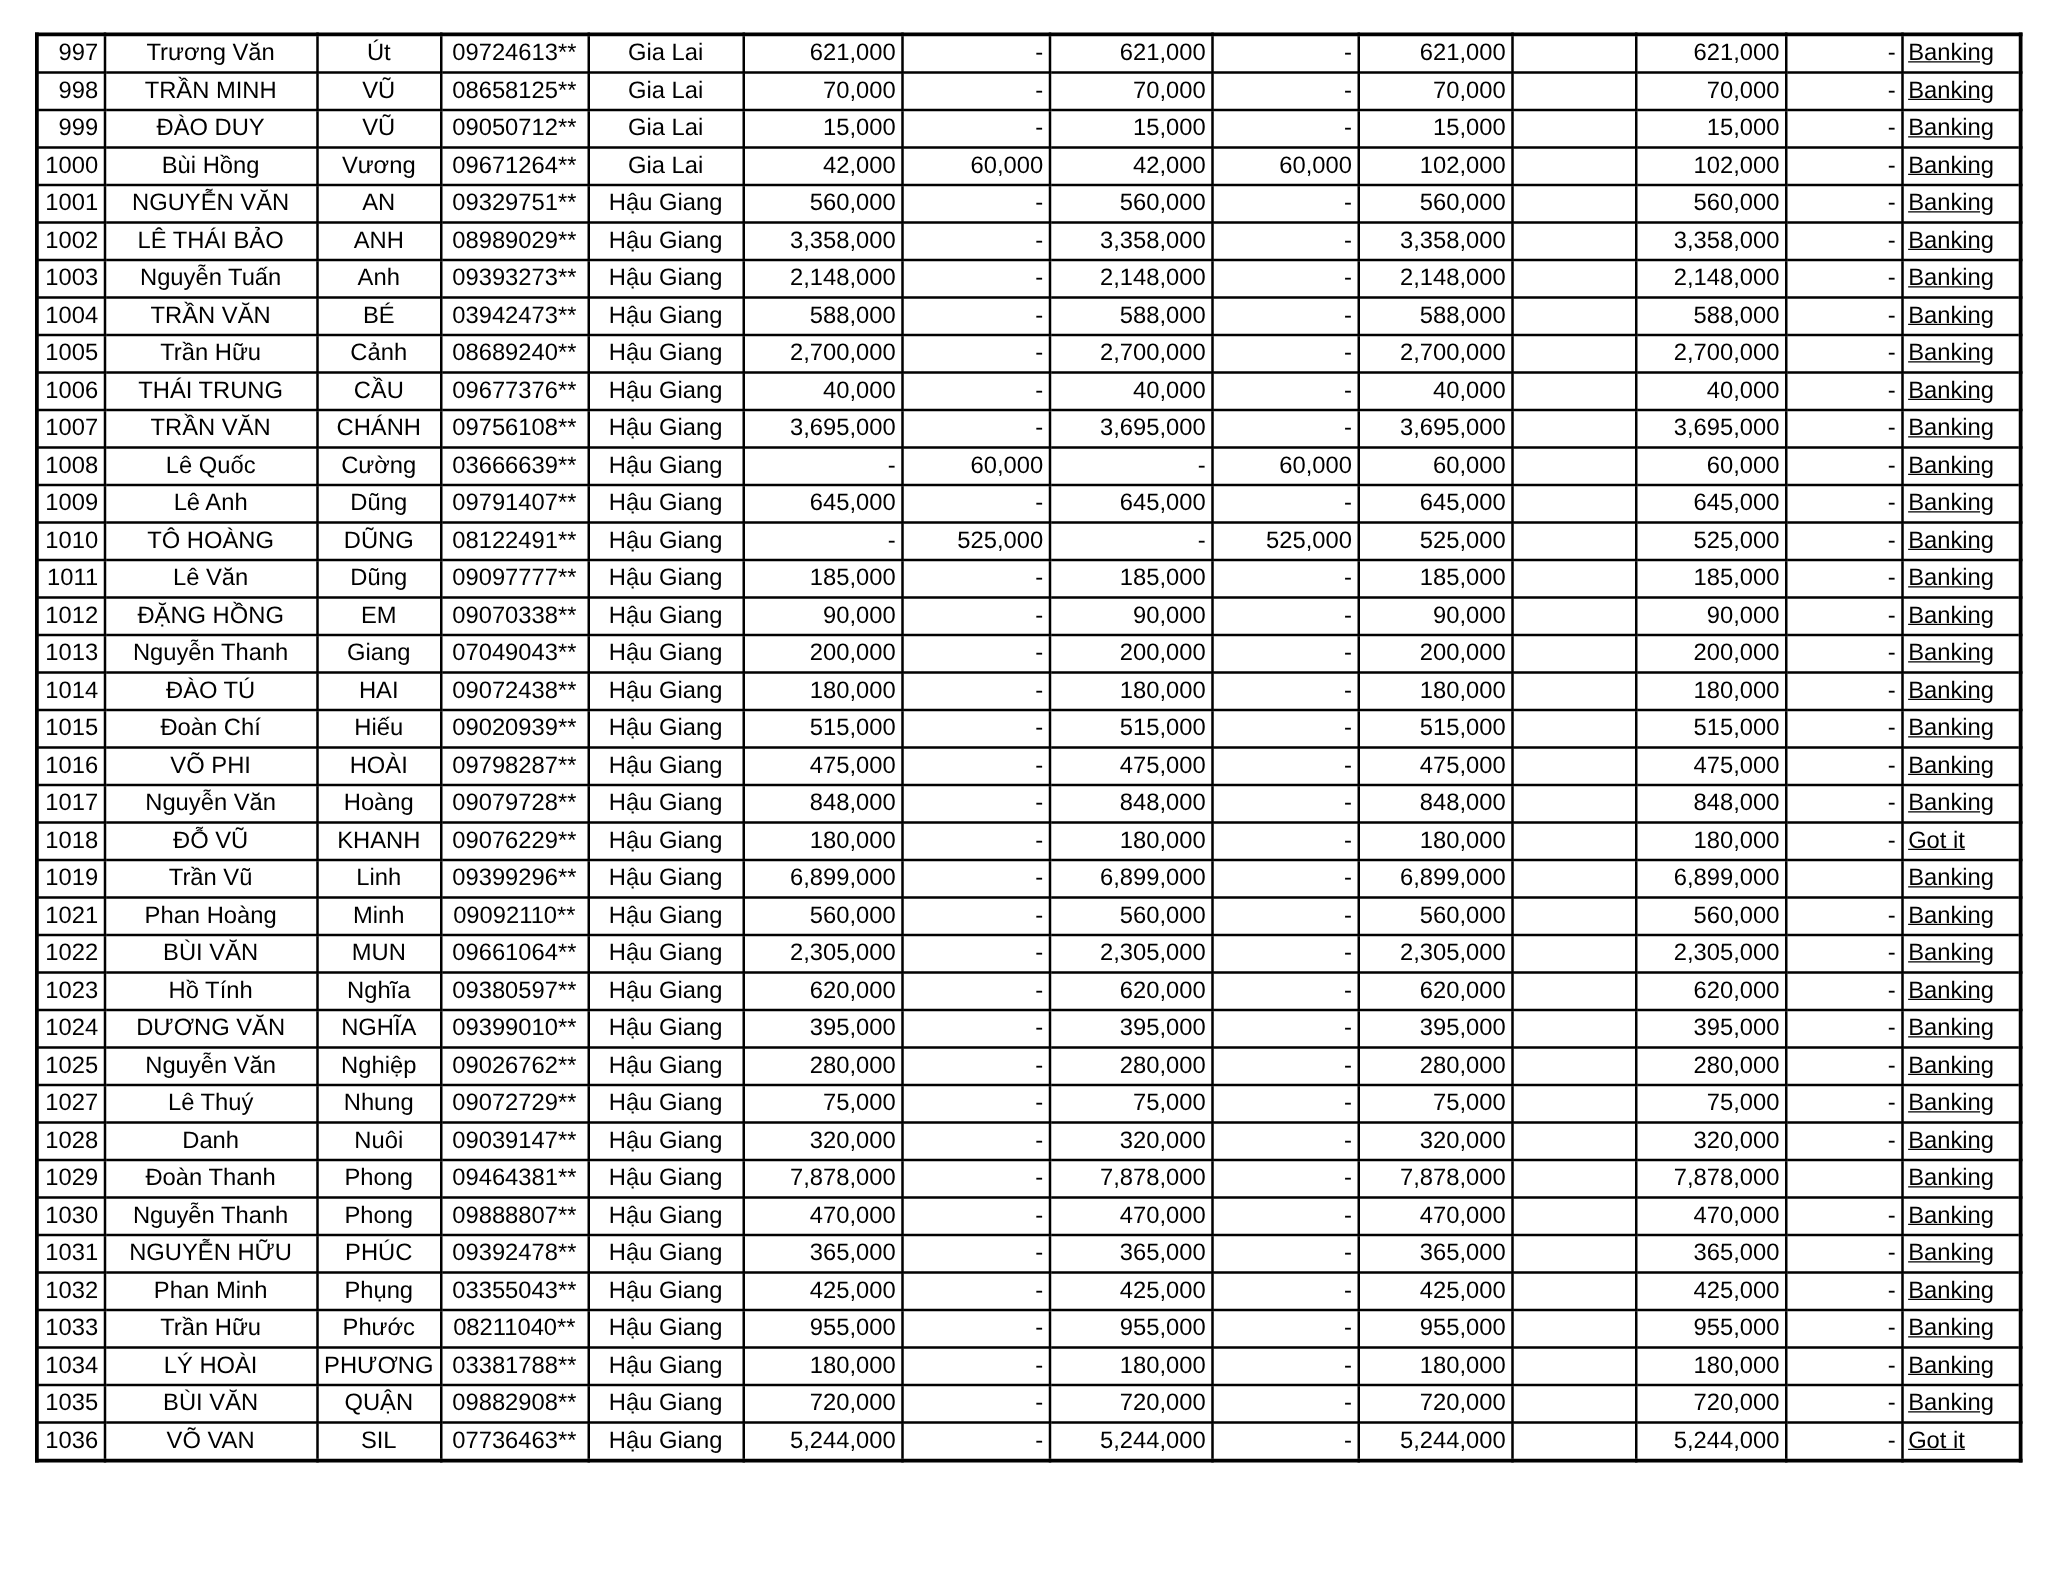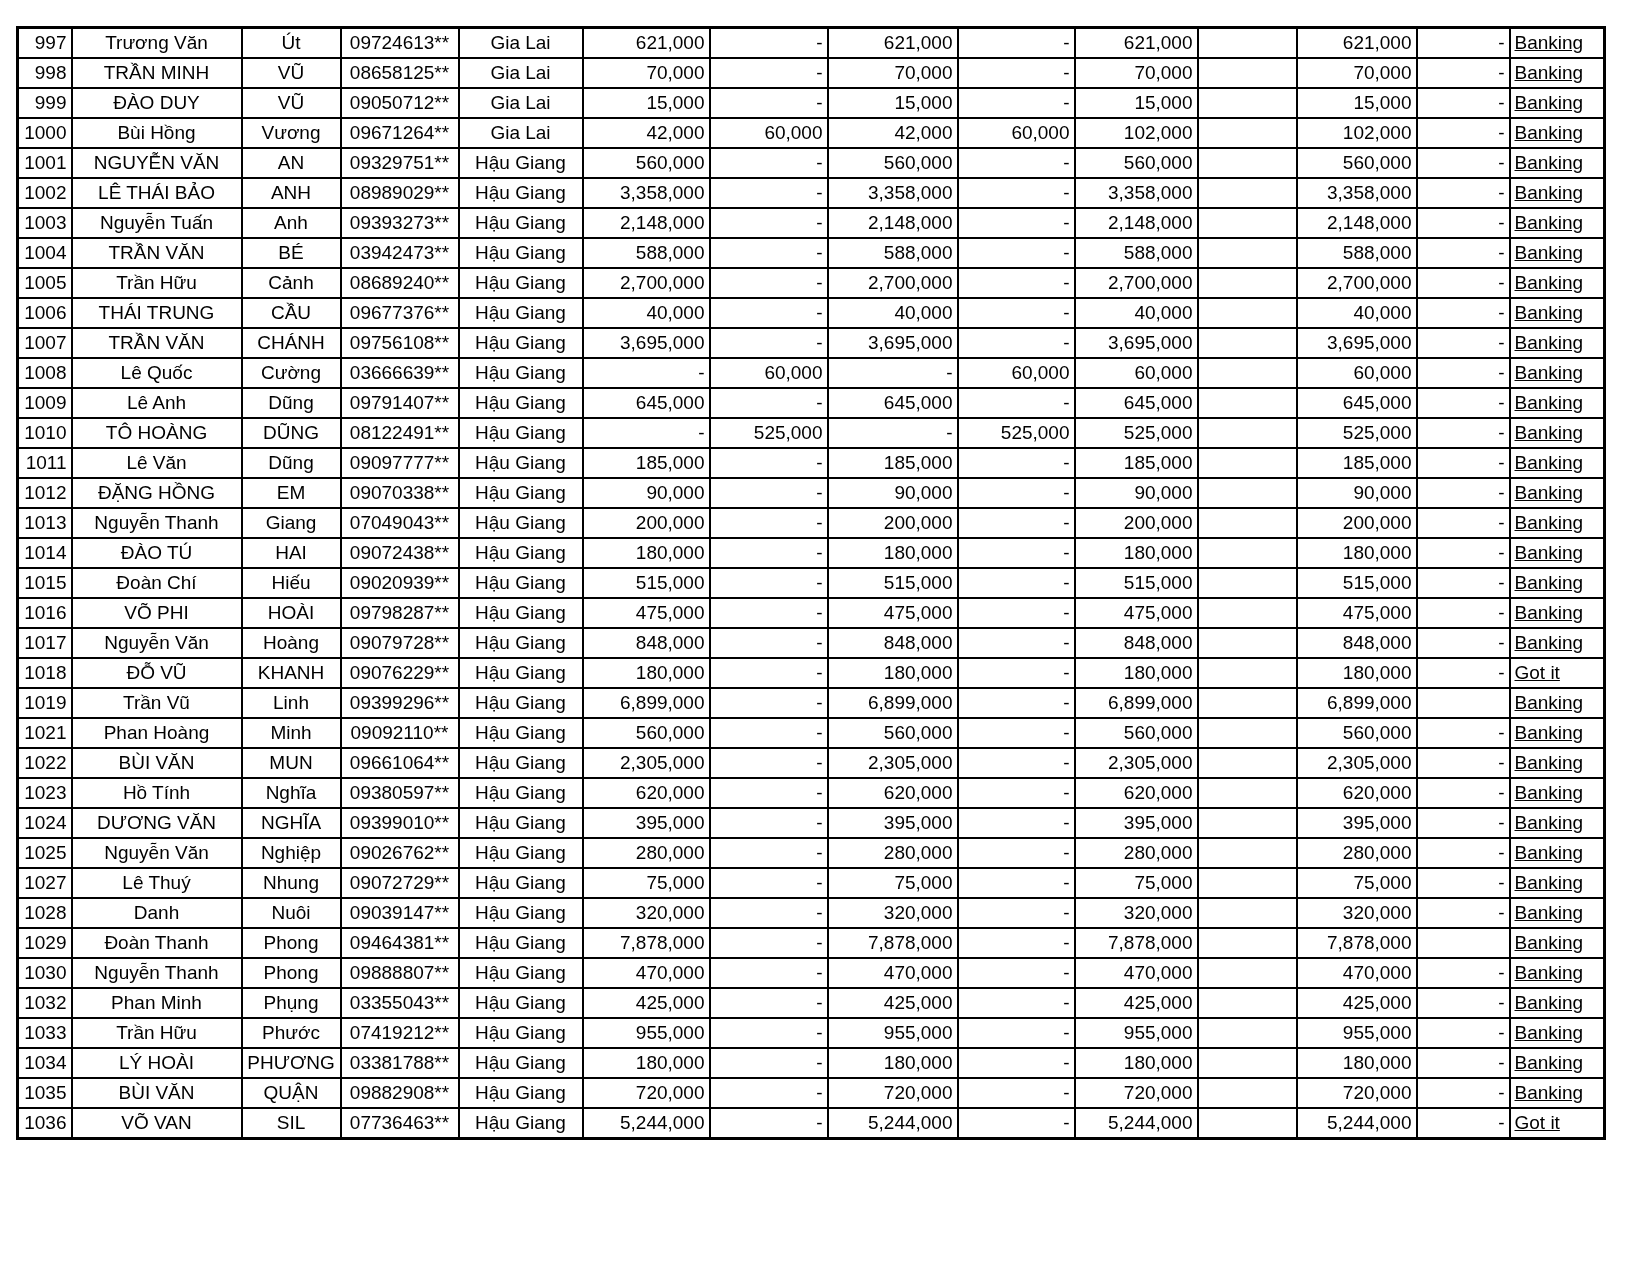--- a/index.html
+++ b/index.html
@@ -2,21 +2,21 @@
 <html><head>
 <meta charset="utf-8">
 <style>
   html,body{margin:0;padding:0;background:#fff;}
   body{
     width:1650px;height:1275px;position:relative;overflow:hidden;
     font-family:"Liberation Sans","DejaVu Sans",sans-serif;
     color:#000;
   }
   table.sheet{
-    position:absolute;left:16px;top:26px;
+    position:absolute;left:28px;top:26px;
     border-collapse:collapse;table-layout:fixed;
     width:1587px;
     border:3px solid #000;
     font-size:19px;
   }
   table.sheet td{
     border:2px solid #000;
     height:28px;
     padding:0 4px;
     white-space:nowrap;
@@ -557,40 +557,56 @@
     <td class="al-r dash">-</td>
     <td class="al-r">470,000</td>
     <td class="al-r dash">-</td>
     <td class="al-r">470,000</td>
     <td class="al-c"></td>
     <td class="al-r">470,000</td>
     <td class="al-r dash">-</td>
     <td class="al-l">Banking</td>
   </tr>
       <tr>
+    <td class="rownum">1031</td>
+    <td class="al-c">NGUYỄN HỮU</td>
+    <td class="al-c">PHÚC</td>
+    <td class="al-c">09392478**</td>
+    <td class="al-c">Hậu Giang</td>
+    <td class="al-r">365,000</td>
+    <td class="al-r dash">-</td>
+    <td class="al-r">365,000</td>
+    <td class="al-r dash">-</td>
+    <td class="al-r">365,000</td>
+    <td class="al-c"></td>
+    <td class="al-r">365,000</td>
+    <td class="al-r dash">-</td>
+    <td class="al-l">Banking</td>
+  </tr>
+      <tr>
     <td class="rownum">1032</td>
     <td class="al-c">Phan Minh</td>
     <td class="al-c">Phụng</td>
     <td class="al-c">03355043**</td>
     <td class="al-c">Hậu Giang</td>
     <td class="al-r">425,000</td>
     <td class="al-r dash">-</td>
     <td class="al-r">425,000</td>
     <td class="al-r dash">-</td>
     <td class="al-r">425,000</td>
     <td class="al-c"></td>
     <td class="al-r">425,000</td>
     <td class="al-r dash">-</td>
     <td class="al-l">Banking</td>
   </tr>
       <tr>
     <td class="rownum">1033</td>
     <td class="al-c">Trần Hữu</td>
     <td class="al-c">Phước</td>
-    <td class="al-c">07419212**</td>
+    <td class="al-c">08211040**</td>
     <td class="al-c">Hậu Giang</td>
     <td class="al-r">955,000</td>
     <td class="al-r dash">-</td>
     <td class="al-r">955,000</td>
     <td class="al-r dash">-</td>
     <td class="al-r">955,000</td>
     <td class="al-c"></td>
     <td class="al-r">955,000</td>
     <td class="al-r dash">-</td>
     <td class="al-l">Banking</td>

